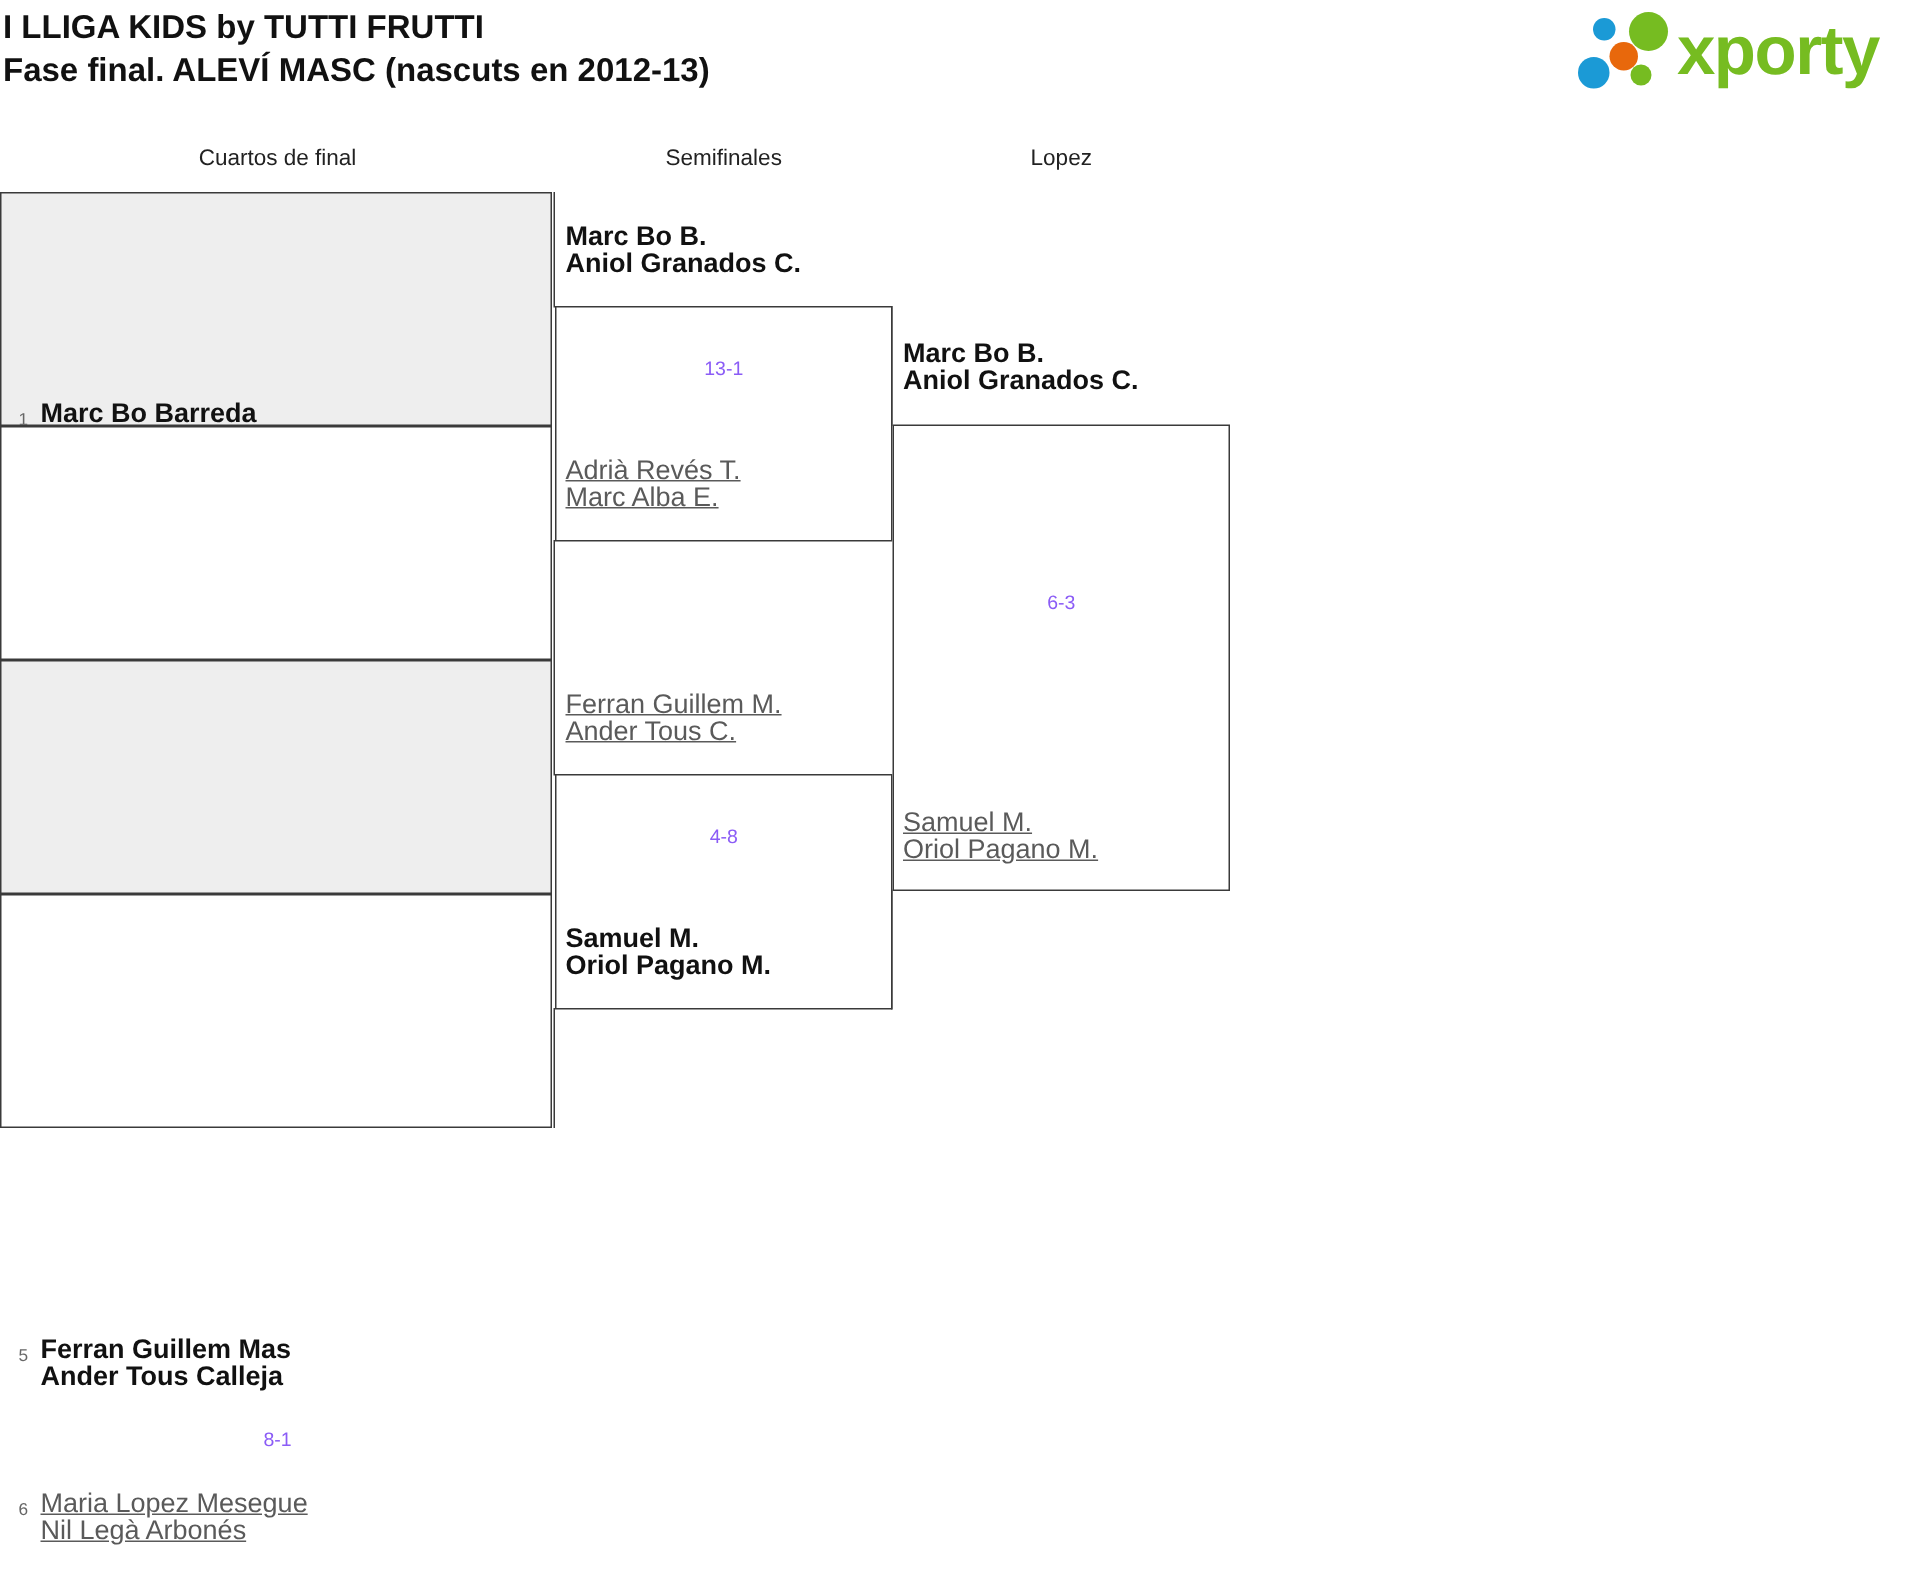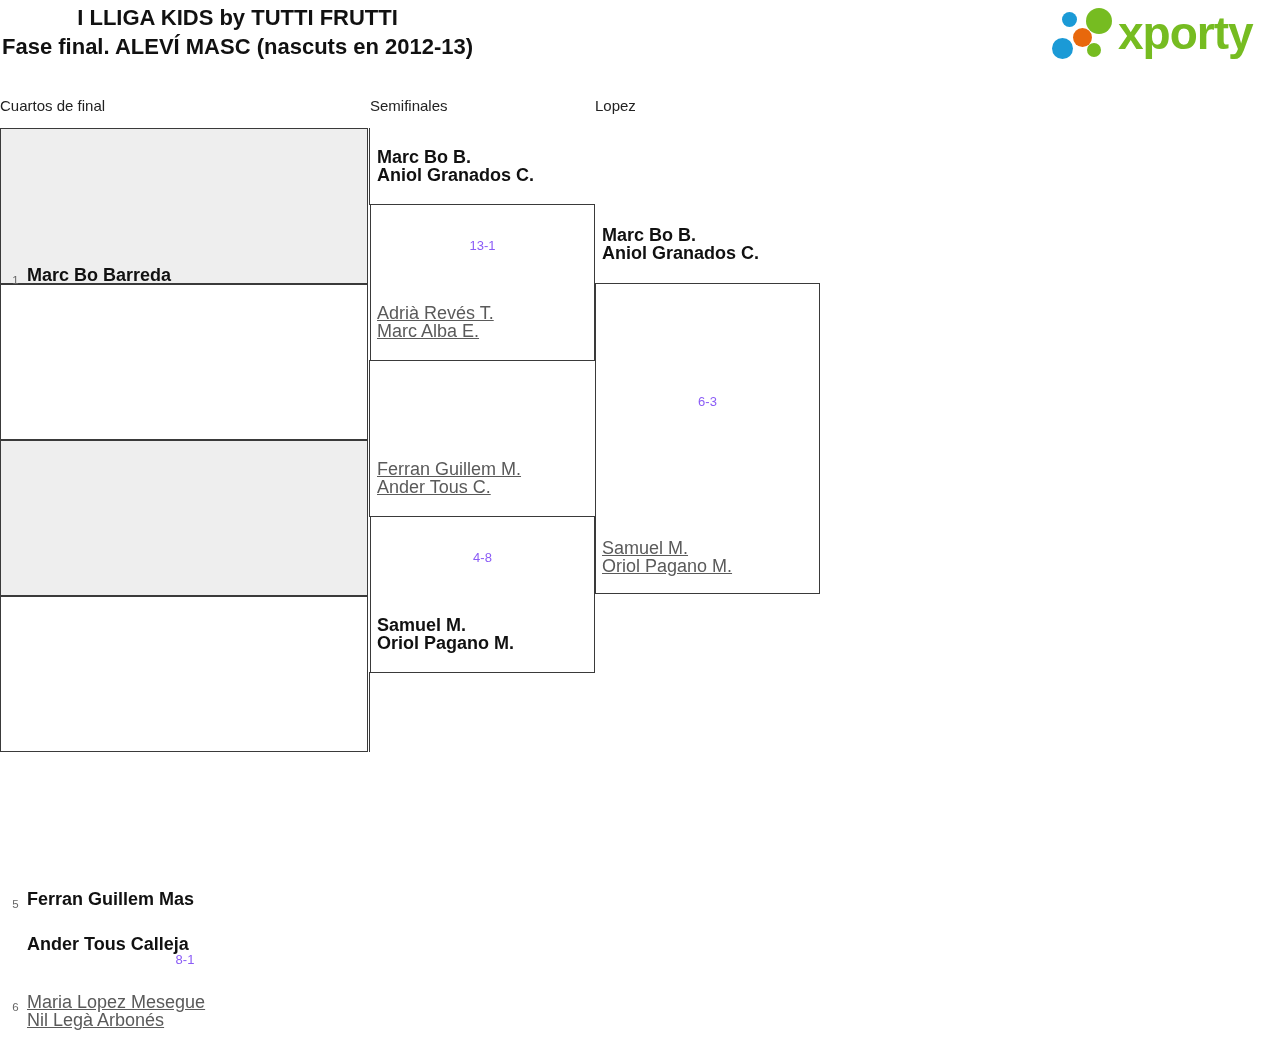--- a/index.html
+++ b/index.html
@@ -17,21 +17,21 @@
   }
 
   
   #header {
     position: absolute;
     left: 0; top: 0;
     width: 1280px; height: 88px;
   }
   #title-block {
     position: absolute;
-    left: 2px; top: 3px; text-align: center;
+    left: 2px; top: 3px;
   }
   .title-line {
     font-size: 22px;
     font-weight: bold;
     line-height: 29px;
     color: #111111;
     white-space: nowrap;
   }
 
   
@@ -59,21 +59,21 @@
     letter-spacing: -1px;
     color: #76bc21;
     line-height: 58px;
   }
 
   
   .round-header {
     position: absolute;
     font-size: 15px;
     color: #222222;
-    text-align: left;
+    text-align: center;
     white-space: nowrap;
   }
   #round-header-0 { left: 0px;   top: 97px; width: 370px; }
   #round-header-1 { left: 370px; top: 97px; width: 225px; }
   #round-header-2 { left: 595px; top: 97px; width: 225px; }
 
   
   .qf-block {
     position: absolute;
     left: 0px;
@@ -166,21 +166,21 @@
   <span class="team winner" style="top:311px;">Marc Alba Extremo</span>
   <span class="score" style="left:0px; top:355px; width:368px;">5-2</span>
   <span class="seed" style="top:404px;">4</span>
   <span class="team loser" style="top:396px;">Albert Fortuny Montoliu</span>
   <span class="team loser" style="top:414px;">Miquel Alemany Fortuny</span>
 </div>
 
 <div class="qf-block shaded" style="top:440px; height:156px;">
   <span class="seed" style="top:457px;">5</span>
   <span class="team winner" style="top:449px;">Ferran Guillem Mas</span>
-  <span class="team winner" style="top:494px;">Ander Tous Calleja</span>
+  <span class="team winner" style="top:467px;">Ander Tous Calleja</span>
   <span class="score" style="left:0px; top:511px; width:368px;">8-1</span>
   <span class="seed" style="top:560px;">6</span>
   <span class="team loser" style="top:552px;">Maria Lopez Mesegue</span>
   <span class="team loser" style="top:570px;">Nil Legà Arbonés</span>
 </div>
 
 <div class="qf-block plain" style="top:596px; height:156px;">
   
   
   

